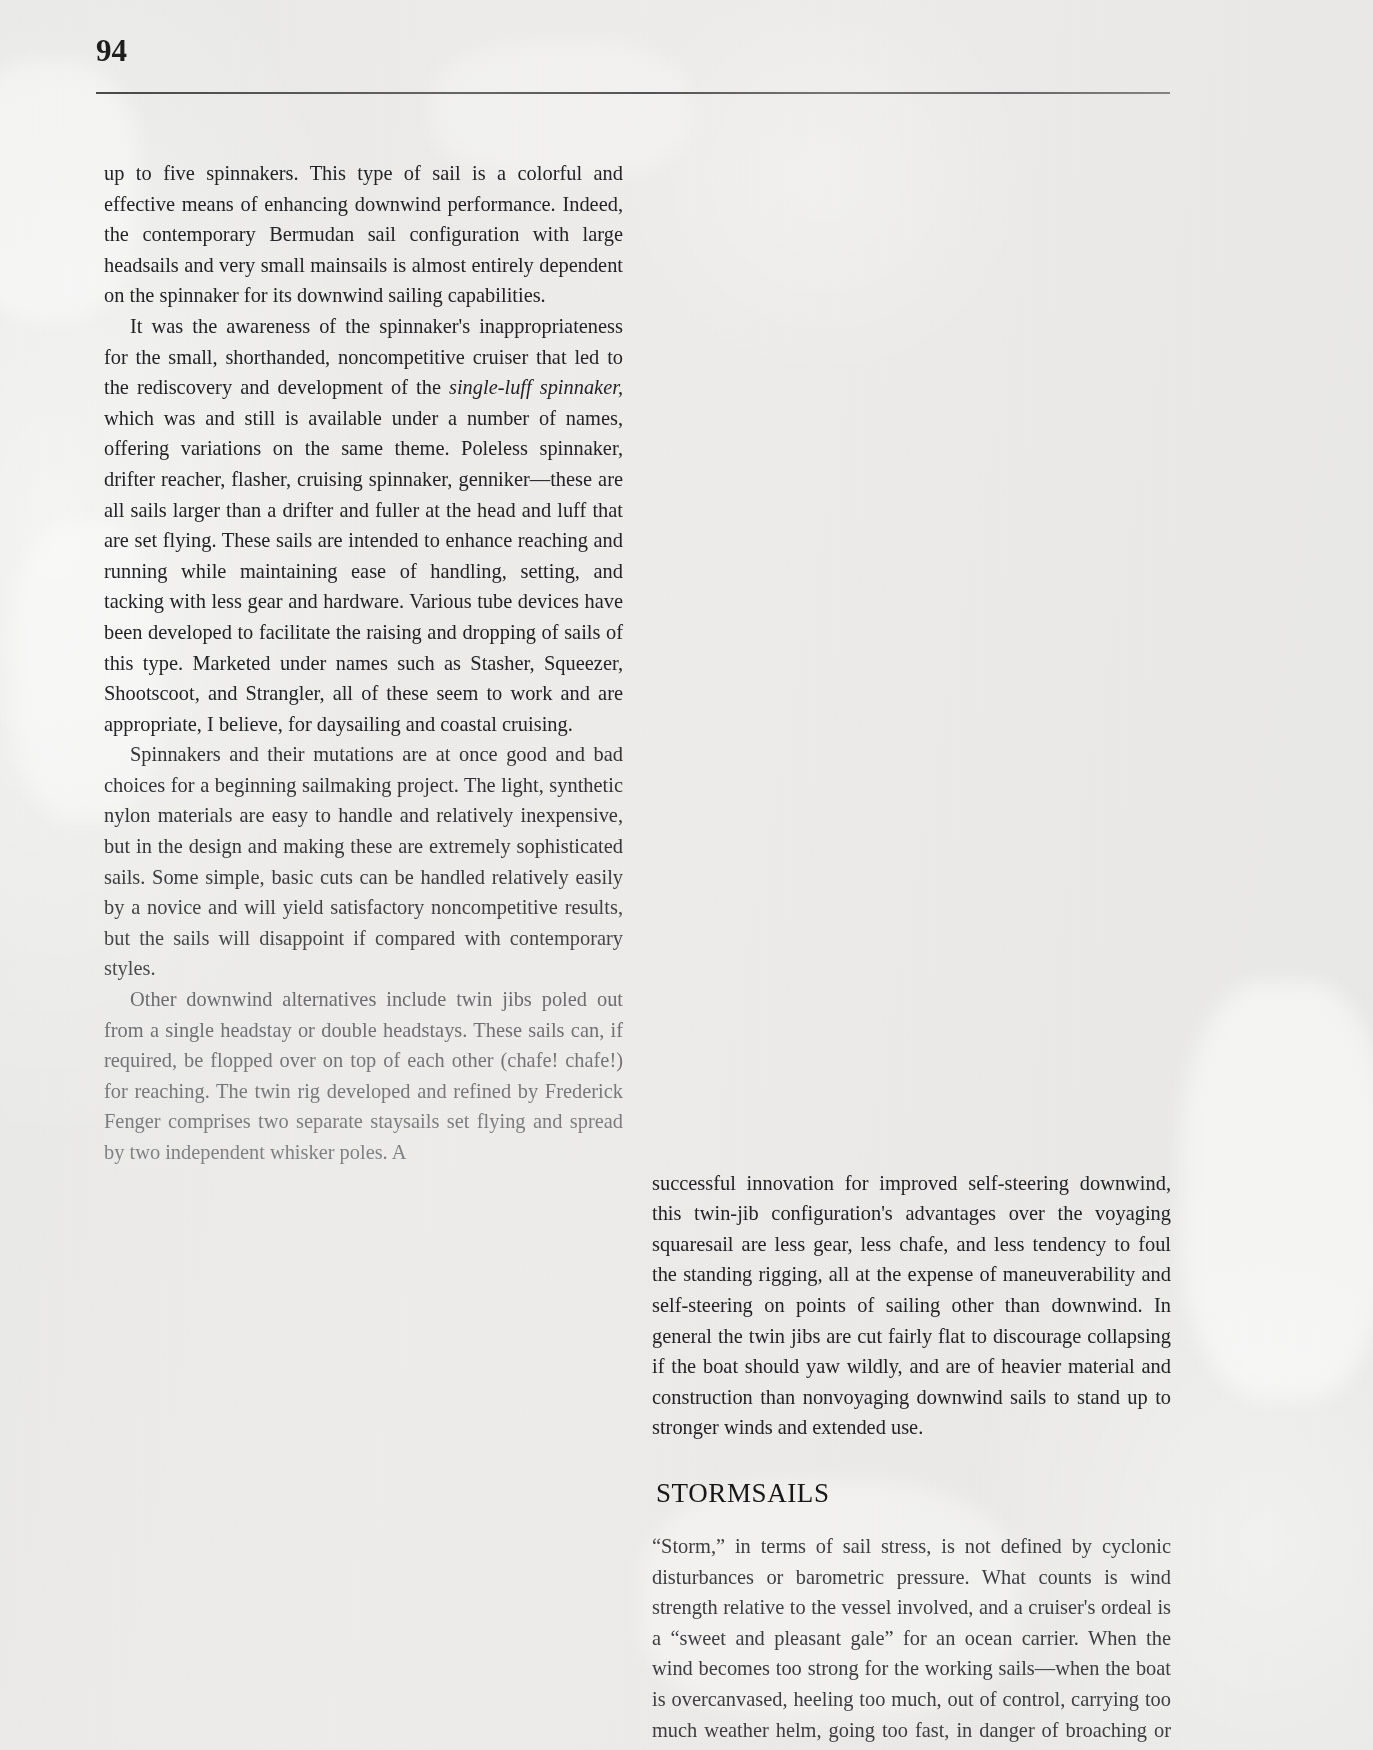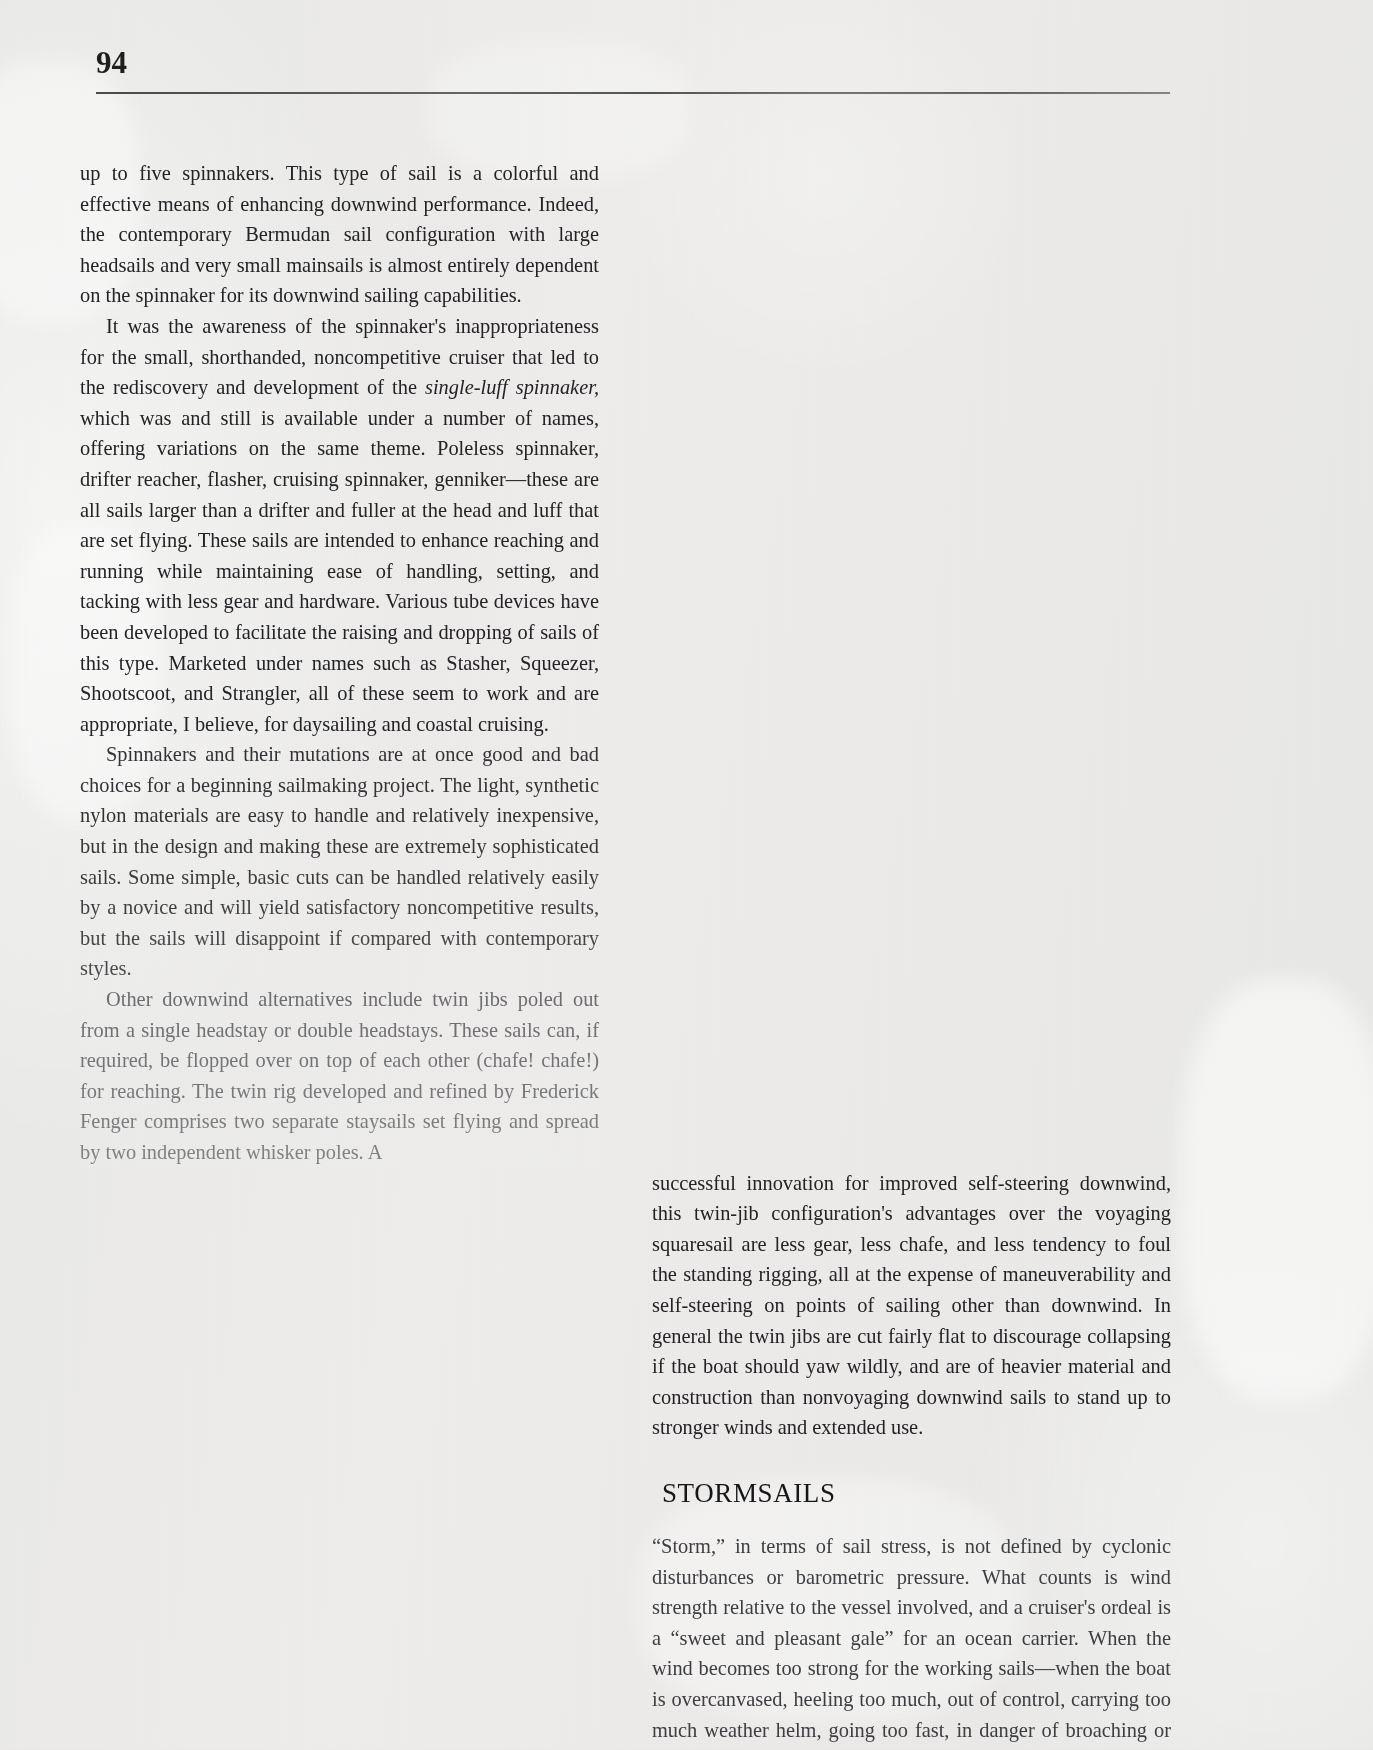--- a/index.html
+++ b/index.html
@@ -40,21 +40,21 @@
     pointer-events: none;
     border-radius: 40%;
     background: rgba(255,255,255,0.40);
     filter: blur(10px);
   }
 
   
   .header {
     position: absolute;
     left: 96px;
-    top: 44px;
+    top: 32px;
     width: 1074px;
     height: 46px;
   }
   .folio {
     position: absolute;
     left: 0;
     top: 0;
     font-size: 31px;
     font-weight: bold;
     color: #1e1e1e;
@@ -88,37 +88,37 @@
     position: absolute;
     top: 158px;
     width: 519px;
     font-size: 20.4px;
     line-height: 30.6px;
     text-align: justify;
     color: #26262a;
     -webkit-hyphens: none;
     hyphens: none;
   }
-  .col-left  { left: 80px; }
+  .col-left  { left: 104px; }
   .col-right { left: 652px; }
 
   .col p {
     margin: 0;
     text-indent: 26px;
   }
   .col p.first { text-indent: 0; }
 
   
   .f0 { color: #232327; }
   .f2 { color: #333337; }
   .f3 { color: #3d3d42; }
   .f5 { color: #55555b; }
 
   .section-head {
-    margin: 34px 0 22px 10px;
+    margin: 34px 0 22px 4px;
     font-size: 27px;
     line-height: 32px;
     letter-spacing: 0.6px;
     color: #17171a;
     text-align: left;
     text-indent: 0;
     font-weight: normal;
   }
 
   em.term { }

